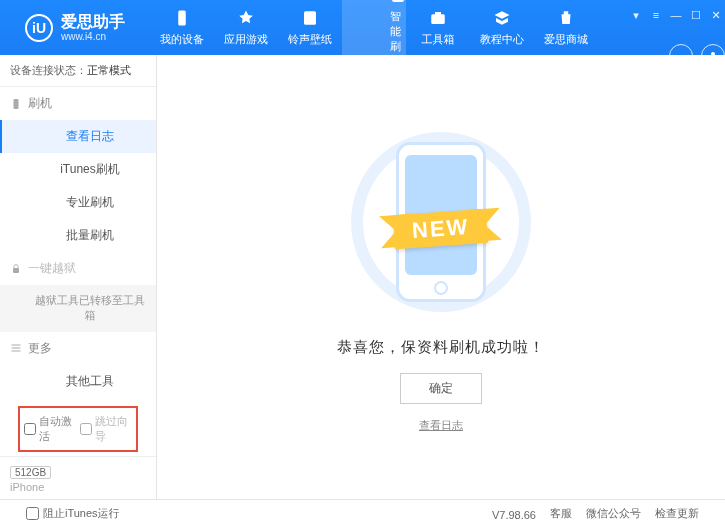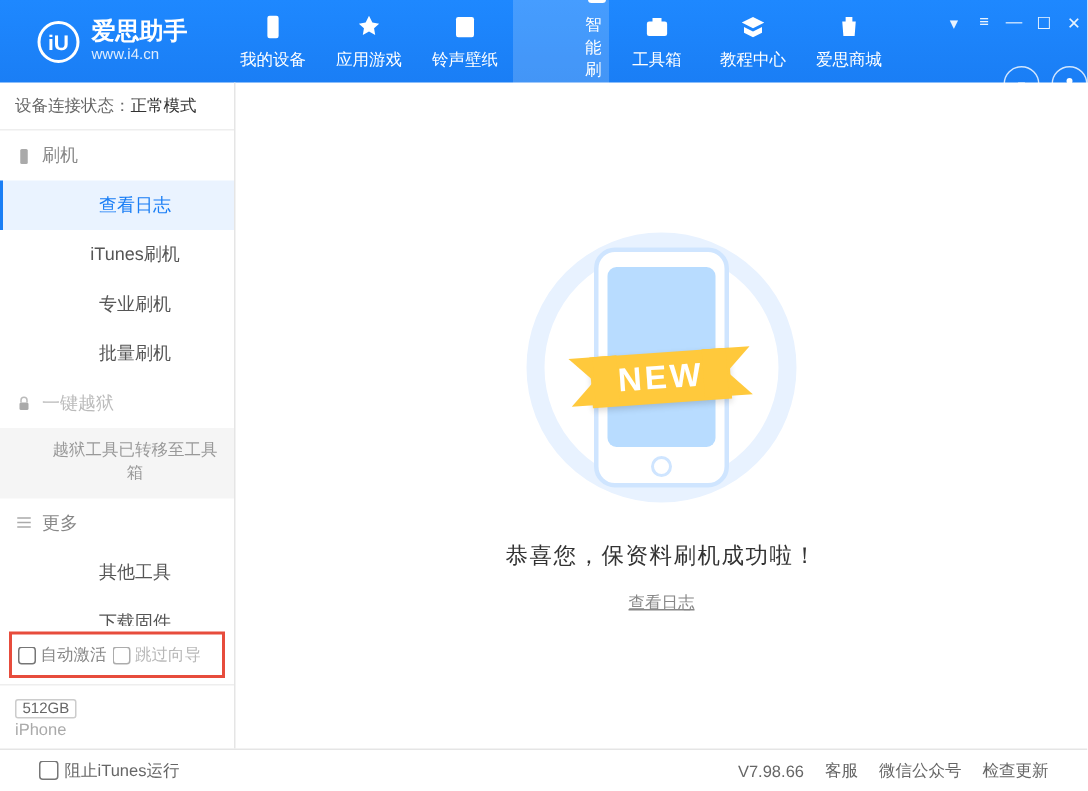--- a/index.html
+++ b/index.html
@@ -28,21 +28,21 @@
 .status-bar { padding: 8px 10px; font-size: 11px; color: #666; border-bottom: 1px solid #eee; }
 .status-val { color: #333; font-weight: 500; }
 
 .side-menu { flex: 1; overflow: auto; text-align: center; }
 .side-group { padding: 8px 10px; display: flex; align-items: center; gap: 6px; color: #888; font-size: 12px; }
 .side-group svg { width: 12px; height: 12px; fill: #aaa; }
 .side-item { padding: 8px 10px 8px 34px; color: #555; cursor: pointer; font-size: 12px; }
 .side-item.active { background: #eaf3ff; color: #1a7ef5; border-left: 2px solid #1a7ef5; padding-left: 32px; }
 .side-note { padding: 8px 10px 8px 34px; background: #f5f5f5; color: #999; font-size: 11px; line-height: 1.4; }
 
-.checkbox-row { border: 2px solid #e74c3c; margin: 4px 6px; padding: 6px 4px; display: flex; gap: 4px; font-size: 11px; }
+.checkbox-row { border: 2px solid #e74c3c; margin: 4px 18px; padding: 6px 4px; display: flex; gap: 4px; font-size: 11px; }
 .cb { display: flex; align-items: center; gap: 3px; color: #888; }
 .cb input { width: 12px; height: 12px; }
 
 .device-info { padding: 6px 10px; border-top: 1px solid #eee; }
 .device-name { color: #1a7ef5; font-weight: 500; font-size: 12px; display:flex; align-items:center; gap:4px;}
 .device-name svg { width:12px; height:12px; fill:#1a7ef5;}
 .device-badge { display: inline-block; border: 1px solid #ccc; padding: 0 4px; font-size: 10px; color: #666; margin-top: 3px; border-radius: 2px; }
 .device-type { color: #aaa; font-size: 11px; margin-top: 2px; }
 
 .main { flex: 1; display: flex; flex-direction: column; align-items: center; justify-content: center; position: relative; }
@@ -216,20 +216,21 @@
   <div class="main">
     <div class="phone-illus">
       <div class="ring"></div>
       <div class="phone">
         <div class="phone-screen"></div>
         <div class="phone-btn"></div>
       </div>
       <div class="ribbon">NEW</div>
     </div>
     <div class="success-text">恭喜您，保资料刷机成功啦！</div>
+    <button class="ok-btn">确定</button>
     <span class="log-link">查看日志</span>
   </div>
 </div>
 
 <div class="footer">
   <label class="footer-left">
     <input type="checkbox" style="">
     <span>阻止iTunes运行</span>
   </label>
   <div class="footer-right">

